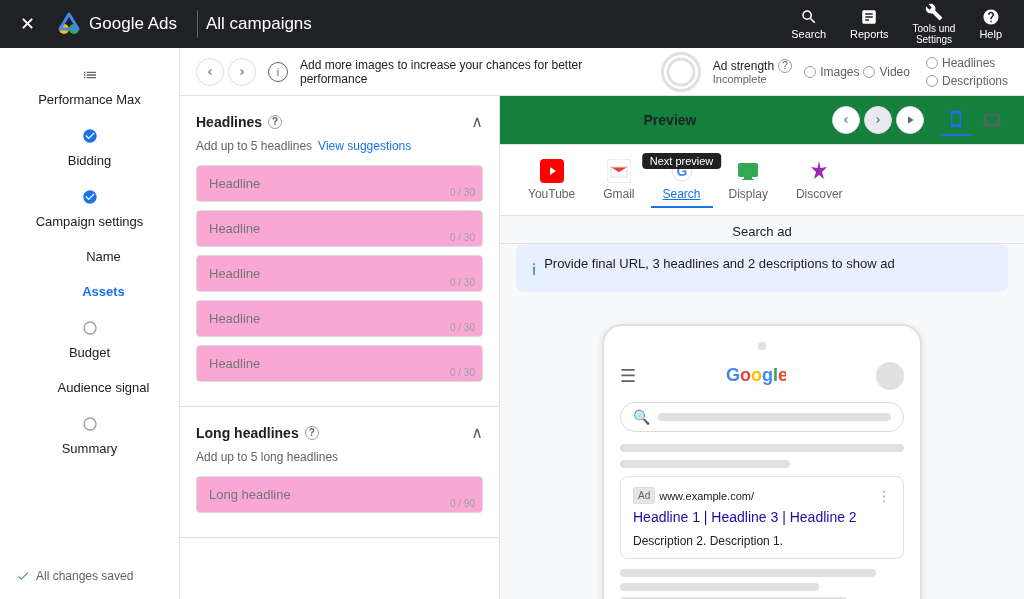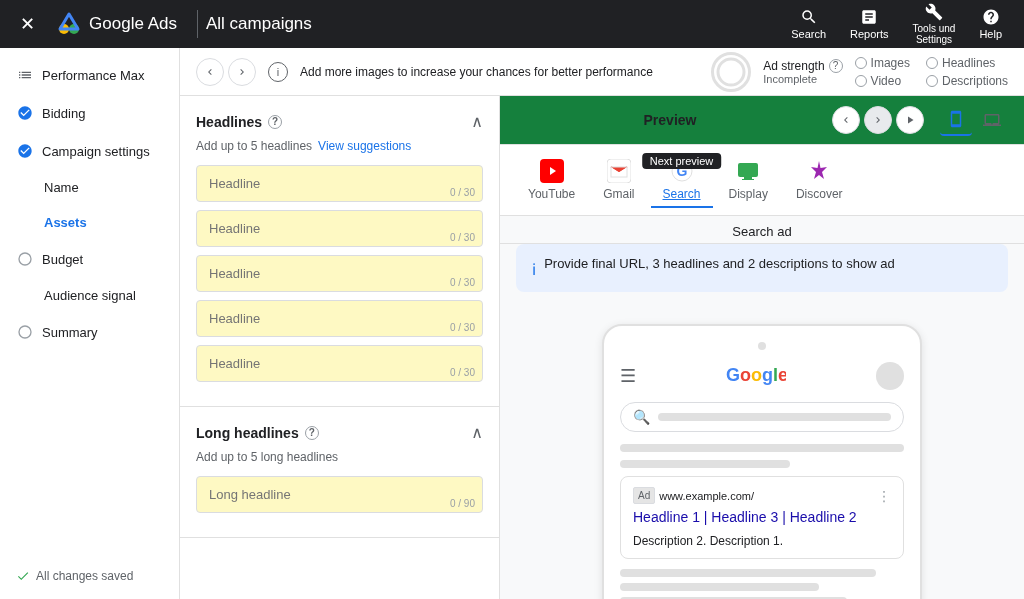--- a/index.html
+++ b/index.html
@@ -15,21 +15,21 @@
     .top-nav-logo .logo-icon { width: 28px; height: 28px; }
     .top-nav-divider { width: 1px; height: 28px; background: #5f6368; margin: 0 8px; }
     .top-nav-title { color: #fff; font-size: 17px; font-weight: 400; flex: 1; }
     .top-nav-actions { display: flex; align-items: center; gap: 4px; }
     .top-nav-action { display: flex; flex-direction: column; align-items: center; color: #fff; font-size: 11px; padding: 4px 10px; cursor: pointer; border-radius: 4px; }
     .top-nav-action svg { margin-bottom: 2px; }
 
     
     .layout { display: flex; height: calc(599px - 48px); }
     .sidebar { width: 180px; background: #fff; border-right: 1px solid #e0e0e0; padding: 8px 0; overflow-y: auto; flex-shrink: 0; }
-    .sidebar-item { display: flex; align-items: center; gap: 8px; padding: 10px 16px; cursor: pointer; font-size: 13px; color: #202124; position: relative; }
+    .sidebar-item { display: flex; align-items: center; gap: 8px; padding: 10px 16px; cursor: pointer; font-size: 13px; color: #202124; position: relative; flex-direction: column; }
     .sidebar-item.active { color: #1a73e8; font-weight: 600; }
     .sidebar-item .sidebar-icon { width: 18px; height: 18px; display: flex; align-items: center; justify-content: center; flex-shrink: 0; }
     .sidebar-item.warning .warning-icon { color: #f29900; }
 
     
     .main { flex: 1; display: flex; flex-direction: column; overflow: hidden; }
 
     
     .ad-strength-bar {
       display: flex; align-items: center; padding: 0 16px; height: 48px; background: #fff; border-bottom: 1px solid #e0e0e0; gap: 12px;
@@ -52,21 +52,21 @@
     .form-panel { width: 320px; flex-shrink: 0; background: #fff; overflow-y: auto; border-right: 1px solid #e0e0e0; padding: 0; }
     .form-section { padding: 16px; border-bottom: 1px solid #e0e0e0; }
     .section-header { display: flex; align-items: center; justify-content: space-between; margin-bottom: 8px; }
     .section-title { font-size: 14px; font-weight: 600; color: #202124; display: flex; align-items: center; gap: 6px; }
     .section-subtitle { font-size: 12px; color: #5f6368; margin-bottom: 12px; display: flex; align-items: center; gap: 6px; }
     .view-suggestions { color: #1a73e8; font-size: 12px; cursor: pointer; text-decoration: none; }
     .collapse-icon { color: #5f6368; cursor: pointer; font-size: 16px; }
     .headline-input-wrap { position: relative; margin-bottom: 8px; }
     .headline-input {
       width: 100%; border: 1px solid #dadce0; border-radius: 4px; padding: 10px 12px; font-size: 13px; color: #202124; outline: none;
-      background: #fef9c3;
+      background: #f9a8d4;
     }
     .char-count { position: absolute; right: 8px; bottom: 4px; font-size: 10px; color: #9aa0a6; }
 
     
     .preview-panel { flex: 1; background: #f8f9fa; overflow-y: auto; padding: 0; }
     .preview-header { display: flex; align-items: center; padding: 8px 16px; background: #15803d; border-bottom: 1px solid #e0e0e0; gap: 8px; text-align: center; }
     .preview-title { font-size: 14px; font-weight: 600; flex: 1; }
     .preview-nav { display: flex; gap: 4px; align-items: center; }
     .preview-nav-btn { width: 28px; height: 28px; border: 1px solid #dadce0; border-radius: 50%; display: flex; align-items: center; justify-content: center; cursor: pointer; background: #fff; color: #5f6368; }
     .preview-nav-btn.active { background: #e8eaed; }
@@ -262,21 +262,21 @@
         </div>
         <div class="ad-strength-text">
           <div style="display:flex;align-items:center;gap:4px;">
             <span style="font-size:12px;font-weight:500;">Ad strength</span>
             <span class="tooltip-q">?</span>
           </div>
           <div style="font-size:11px;color:#5f6368;">Incomplete</div>
         </div>
 
         <div class="ad-strength-checks">
-          <div style="display:flex;flex-direction:column;gap:4px;">
+          <div style="display:flex;flex-direction:row;gap:4px;">
             <div class="ad-strength-check">
               <span class="check-circle"></span>
               <span>Images</span>
             </div>
             <div class="ad-strength-check">
               <span class="check-circle"></span>
               <span>Video</span>
             </div>
           </div>
           <div style="display:flex;flex-direction:column;gap:4px;">

